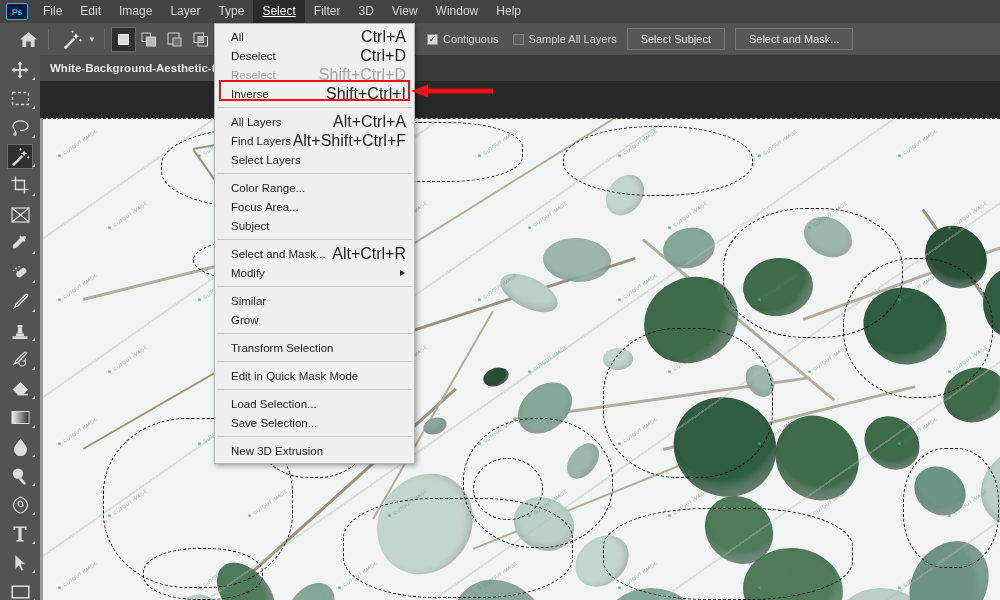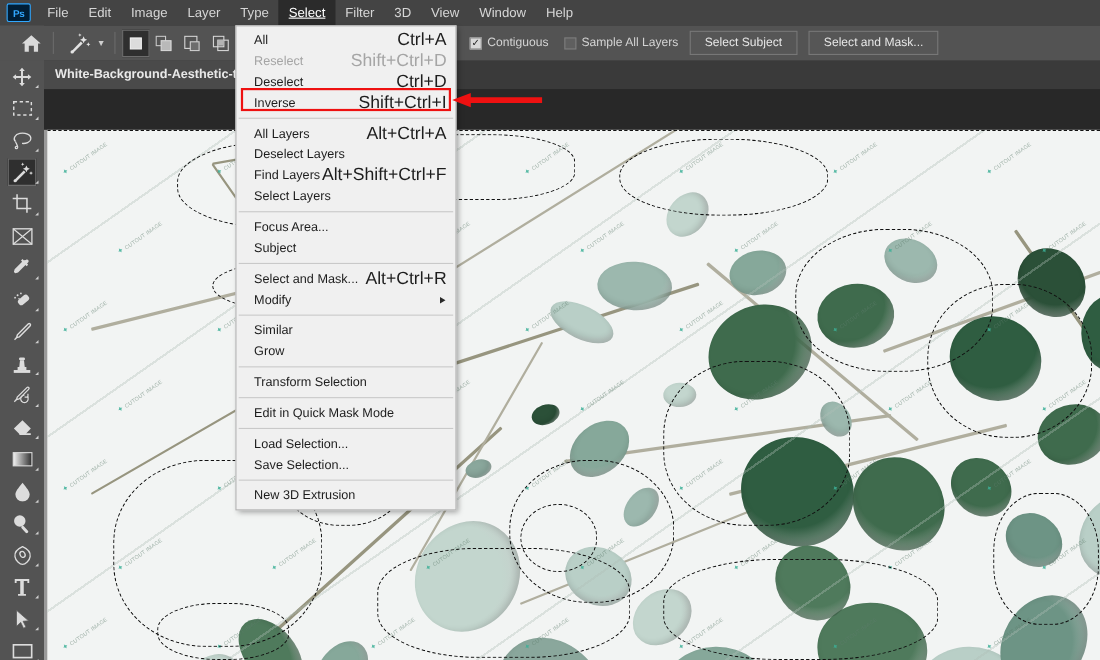--- a/index.html
+++ b/index.html
@@ -636,48 +636,48 @@
         <div class="menu-item">Window</div>
         <div class="menu-item">Help</div>
       </div>
   </div>
 
   <div class="dropdown" id="dropdown-host">
       <div class="mrow">
         <span class="lbl">All</span>
         <span class="acc">Ctrl+A</span>
       </div>
+      <div class="mrow">
+        <span class="lbl">Deselect</span>
+        <span class="acc">Ctrl+D</span>
+      </div>
       <div class="mrow disabled">
         <span class="lbl">Reselect</span>
         <span class="acc">Shift+Ctrl+D</span>
       </div>
       <div class="mrow">
-        <span class="lbl">Deselect</span>
-        <span class="acc">Ctrl+D</span>
-      </div>
-      <div class="mrow">
         <span class="lbl">Inverse</span>
         <span class="acc">Shift+Ctrl+I</span>
       </div>
       <div class="msep"></div>
       <div class="mrow">
         <span class="lbl">All Layers</span>
         <span class="acc">Alt+Ctrl+A</span>
       </div>
       <div class="mrow">
-        <span class="lbl">Deselect Layers</span>
-      </div>
-      <div class="mrow">
         <span class="lbl">Find Layers</span>
         <span class="acc">Alt+Shift+Ctrl+F</span>
       </div>
       <div class="mrow">
         <span class="lbl">Select Layers</span>
       </div>
       <div class="msep"></div>
+      <div class="mrow">
+        <span class="lbl">Color Range...</span>
+      </div>
       <div class="mrow">
         <span class="lbl">Focus Area...</span>
       </div>
       <div class="mrow">
         <span class="lbl">Subject</span>
       </div>
       <div class="msep"></div>
       <div class="mrow">
         <span class="lbl">Select and Mask...</span>
         <span class="acc">Alt+Ctrl+R</span>

